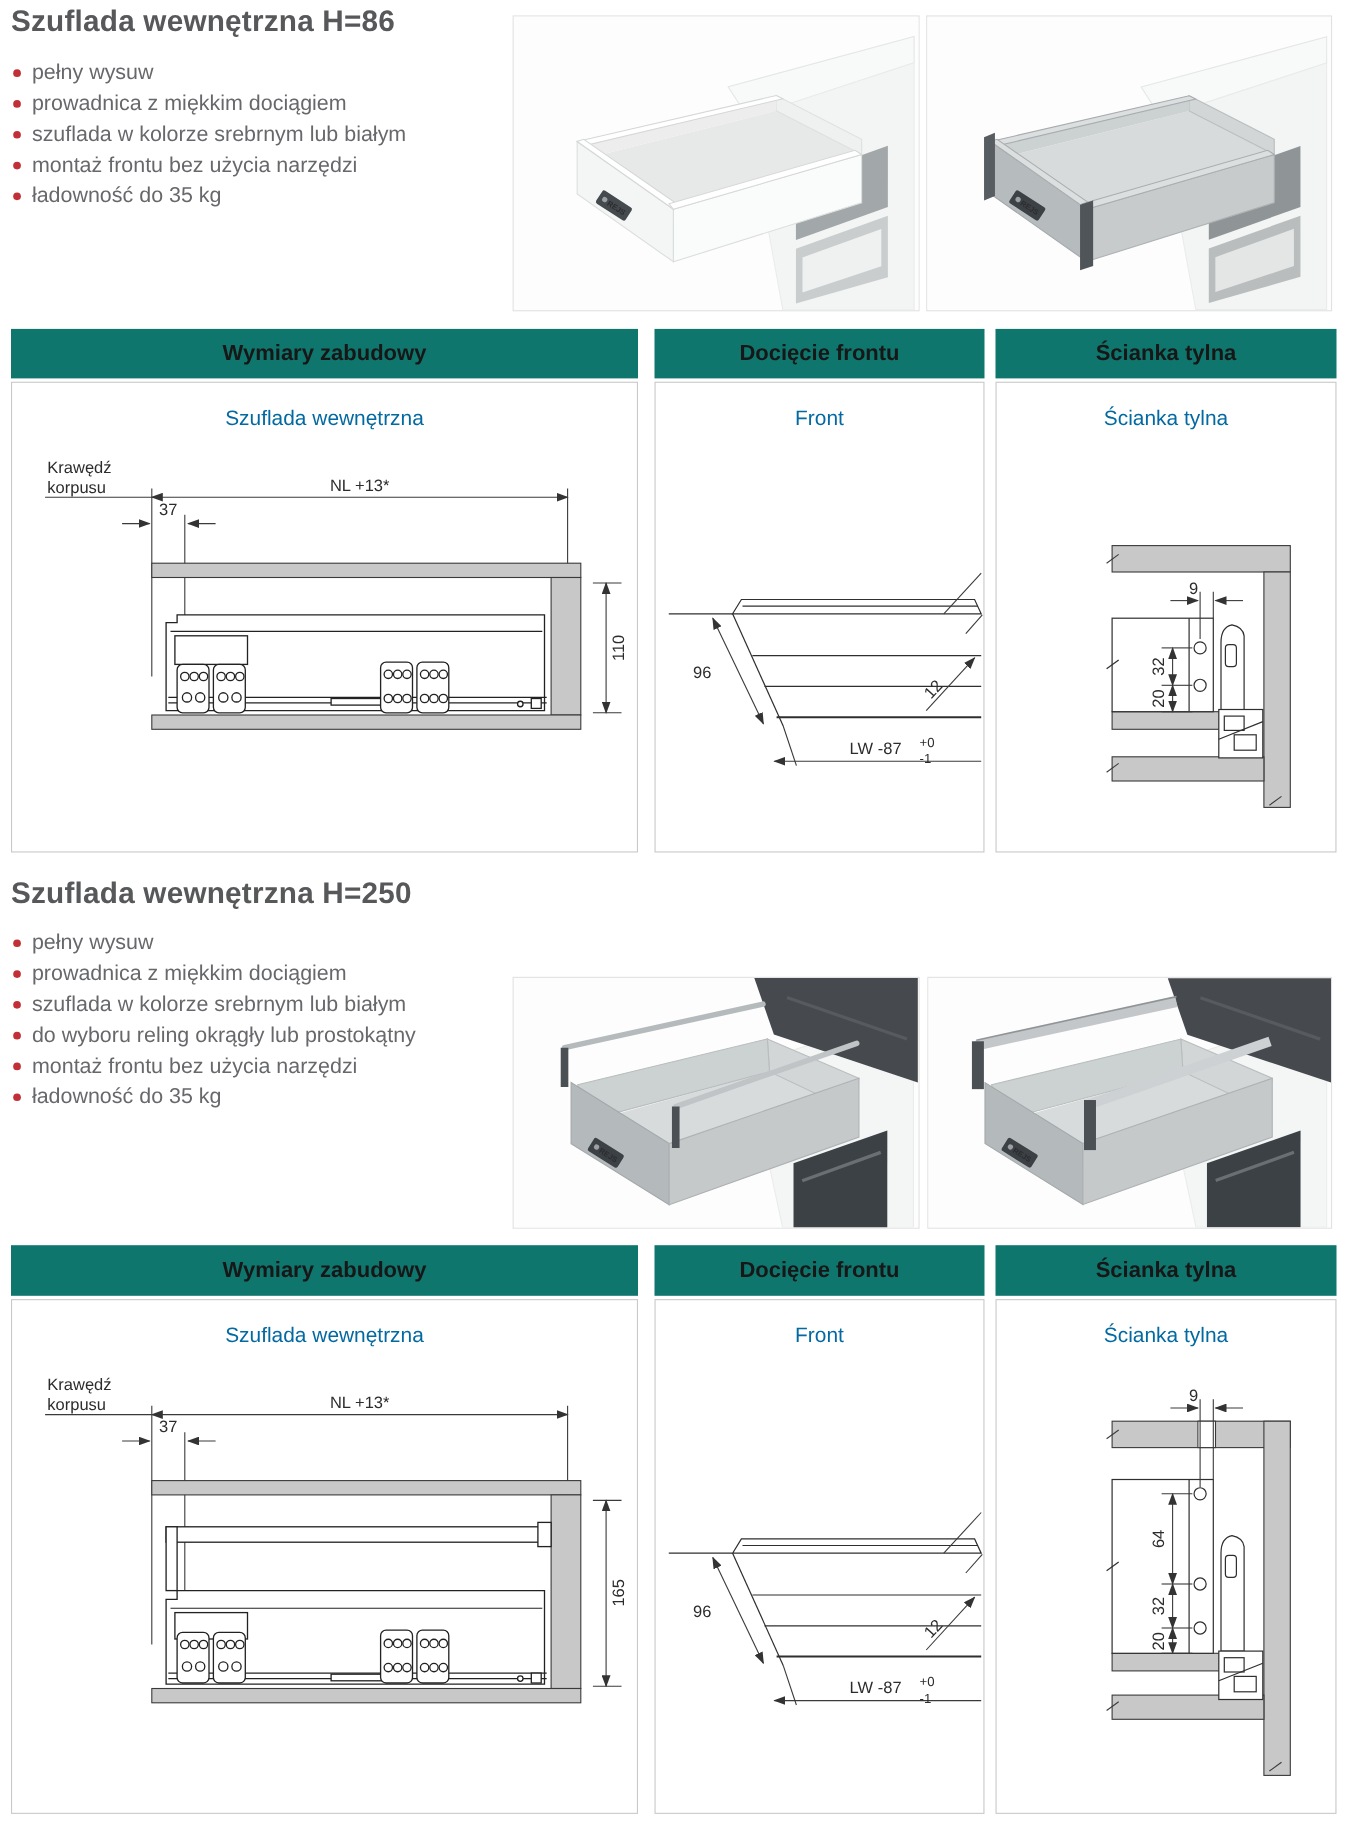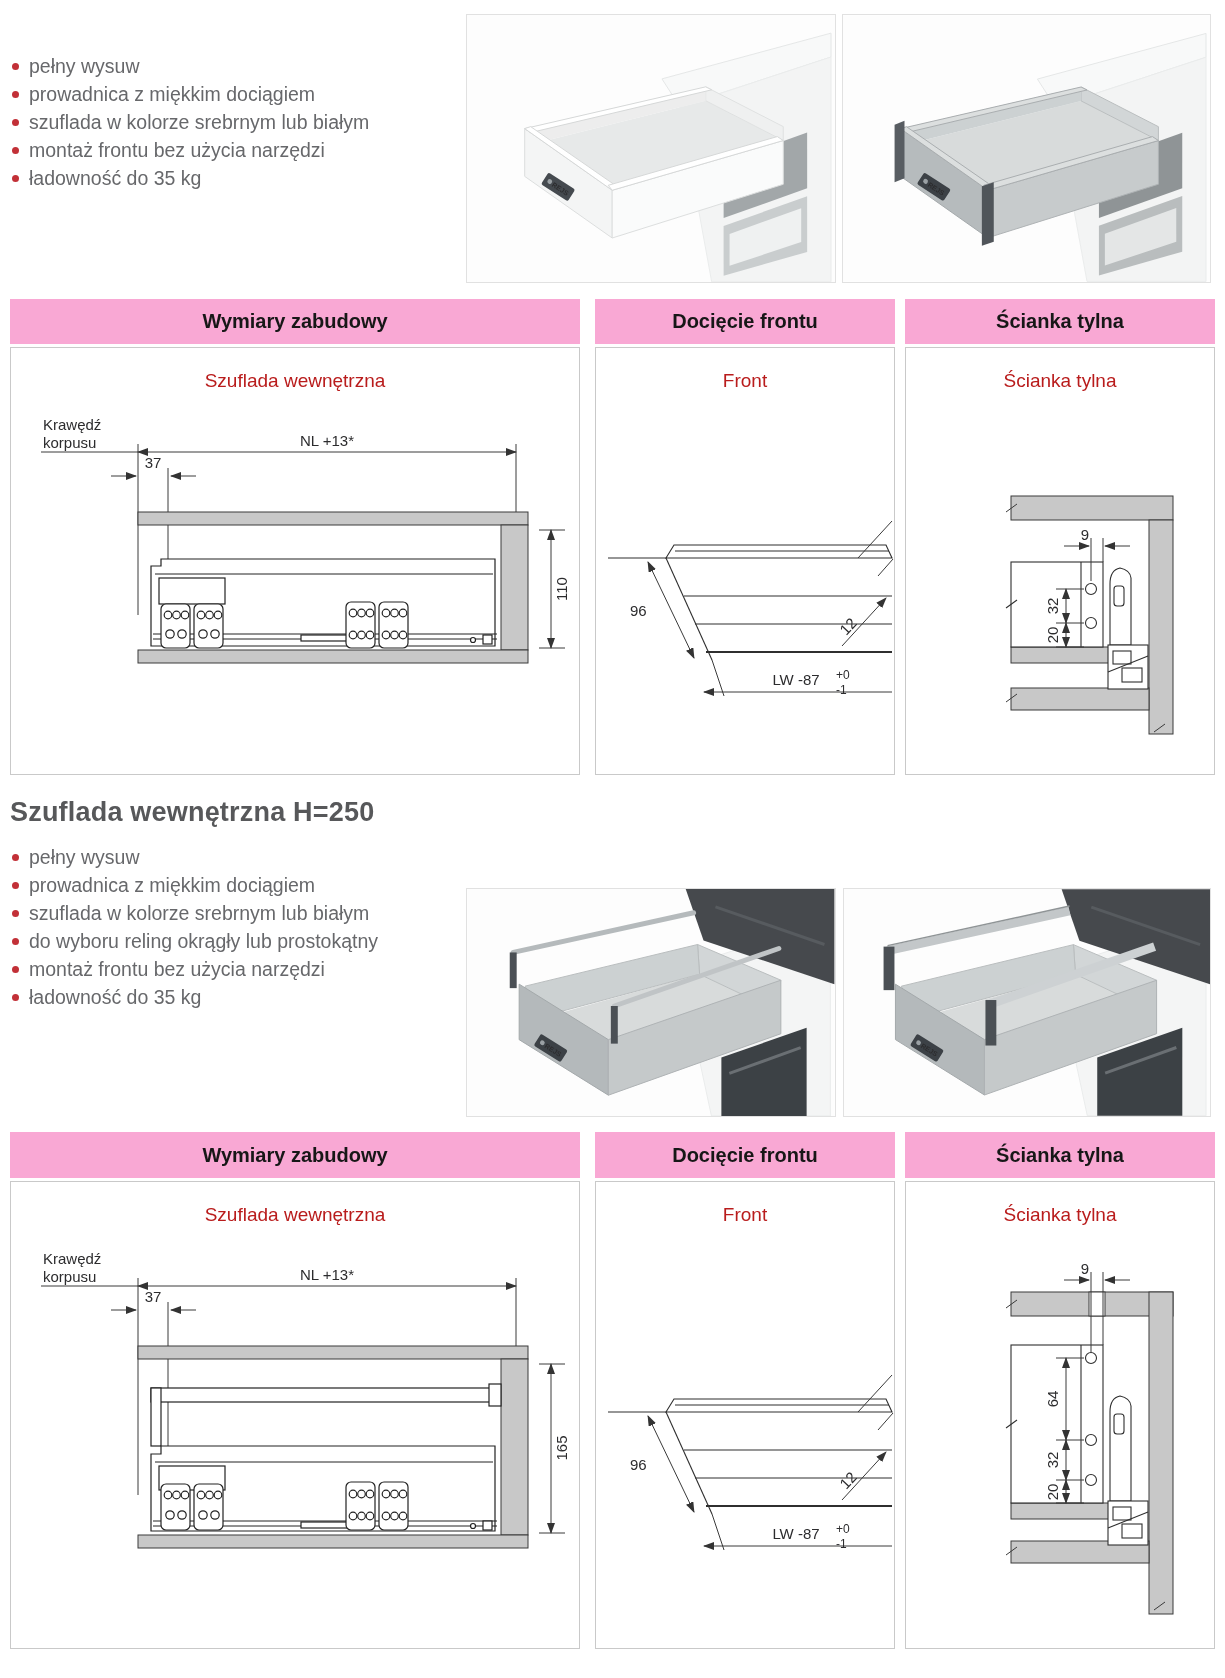--- a/index.html
+++ b/index.html
@@ -5,33 +5,34 @@
   *{margin:0;padding:0;box-sizing:border-box}
   body{font-family:"Liberation Sans",sans-serif;background:#fff}
   .page{position:relative;width:1225px;height:1678px;background:#fff;overflow:hidden}
   .sec{position:absolute;left:0;width:1225px}
   .sec-title{position:absolute;left:10px;font-size:27px;font-weight:bold;color:#57585a;letter-spacing:.2px}
   .feat{position:absolute;left:12px;list-style:none}
   .feat li{display:flex;align-items:center;font-size:19.5px;line-height:28px;color:#67686b}
   .dot{width:7px;height:7px;border-radius:50%;background:#c23037;margin-right:10px;flex:0 0 auto}
   .photo{position:absolute;border:1px solid #e1e1e1;background:#fff}
   .photo svg{display:block;width:100%;height:100%}
-  .hbar{position:absolute;background:#f9a8d4;color:#171717;font-weight:bold;font-size:20px;text-align:center}
+  .hbar{position:absolute;background:#0f766e;color:#171717;font-weight:bold;font-size:20px;text-align:center}
   .panel{position:absolute;border:1px solid #c9c9c9;background:#fff}
-  .ptitle{position:absolute;top:22px;left:0;width:100%;text-align:center;font-size:19px;color:#b91c1c}
+  .ptitle{position:absolute;top:22px;left:0;width:100%;text-align:center;font-size:19px;color:#0369a1}
   .drawing{position:absolute;left:0}
   svg text{font-family:"Liberation Sans",sans-serif;fill:#2c2c2e}
   .dim{font-size:15px}
 </style>
 </head>
 <body>
 
 <div class="page">
 
   <section class="sec" style="top:0;height:783px">
+    <h2 class="sec-title" style="top:4px">Szuflada wewnętrzna H=86</h2>
 
     <ul class="feat" style="top:52px">
       <li>
           <span class="dot"></span>
           <span>pełny wysuw</span>
         </li>
       <li>
           <span class="dot"></span>
           <span>prowadnica z miękkim dociągiem</span>
         </li>

